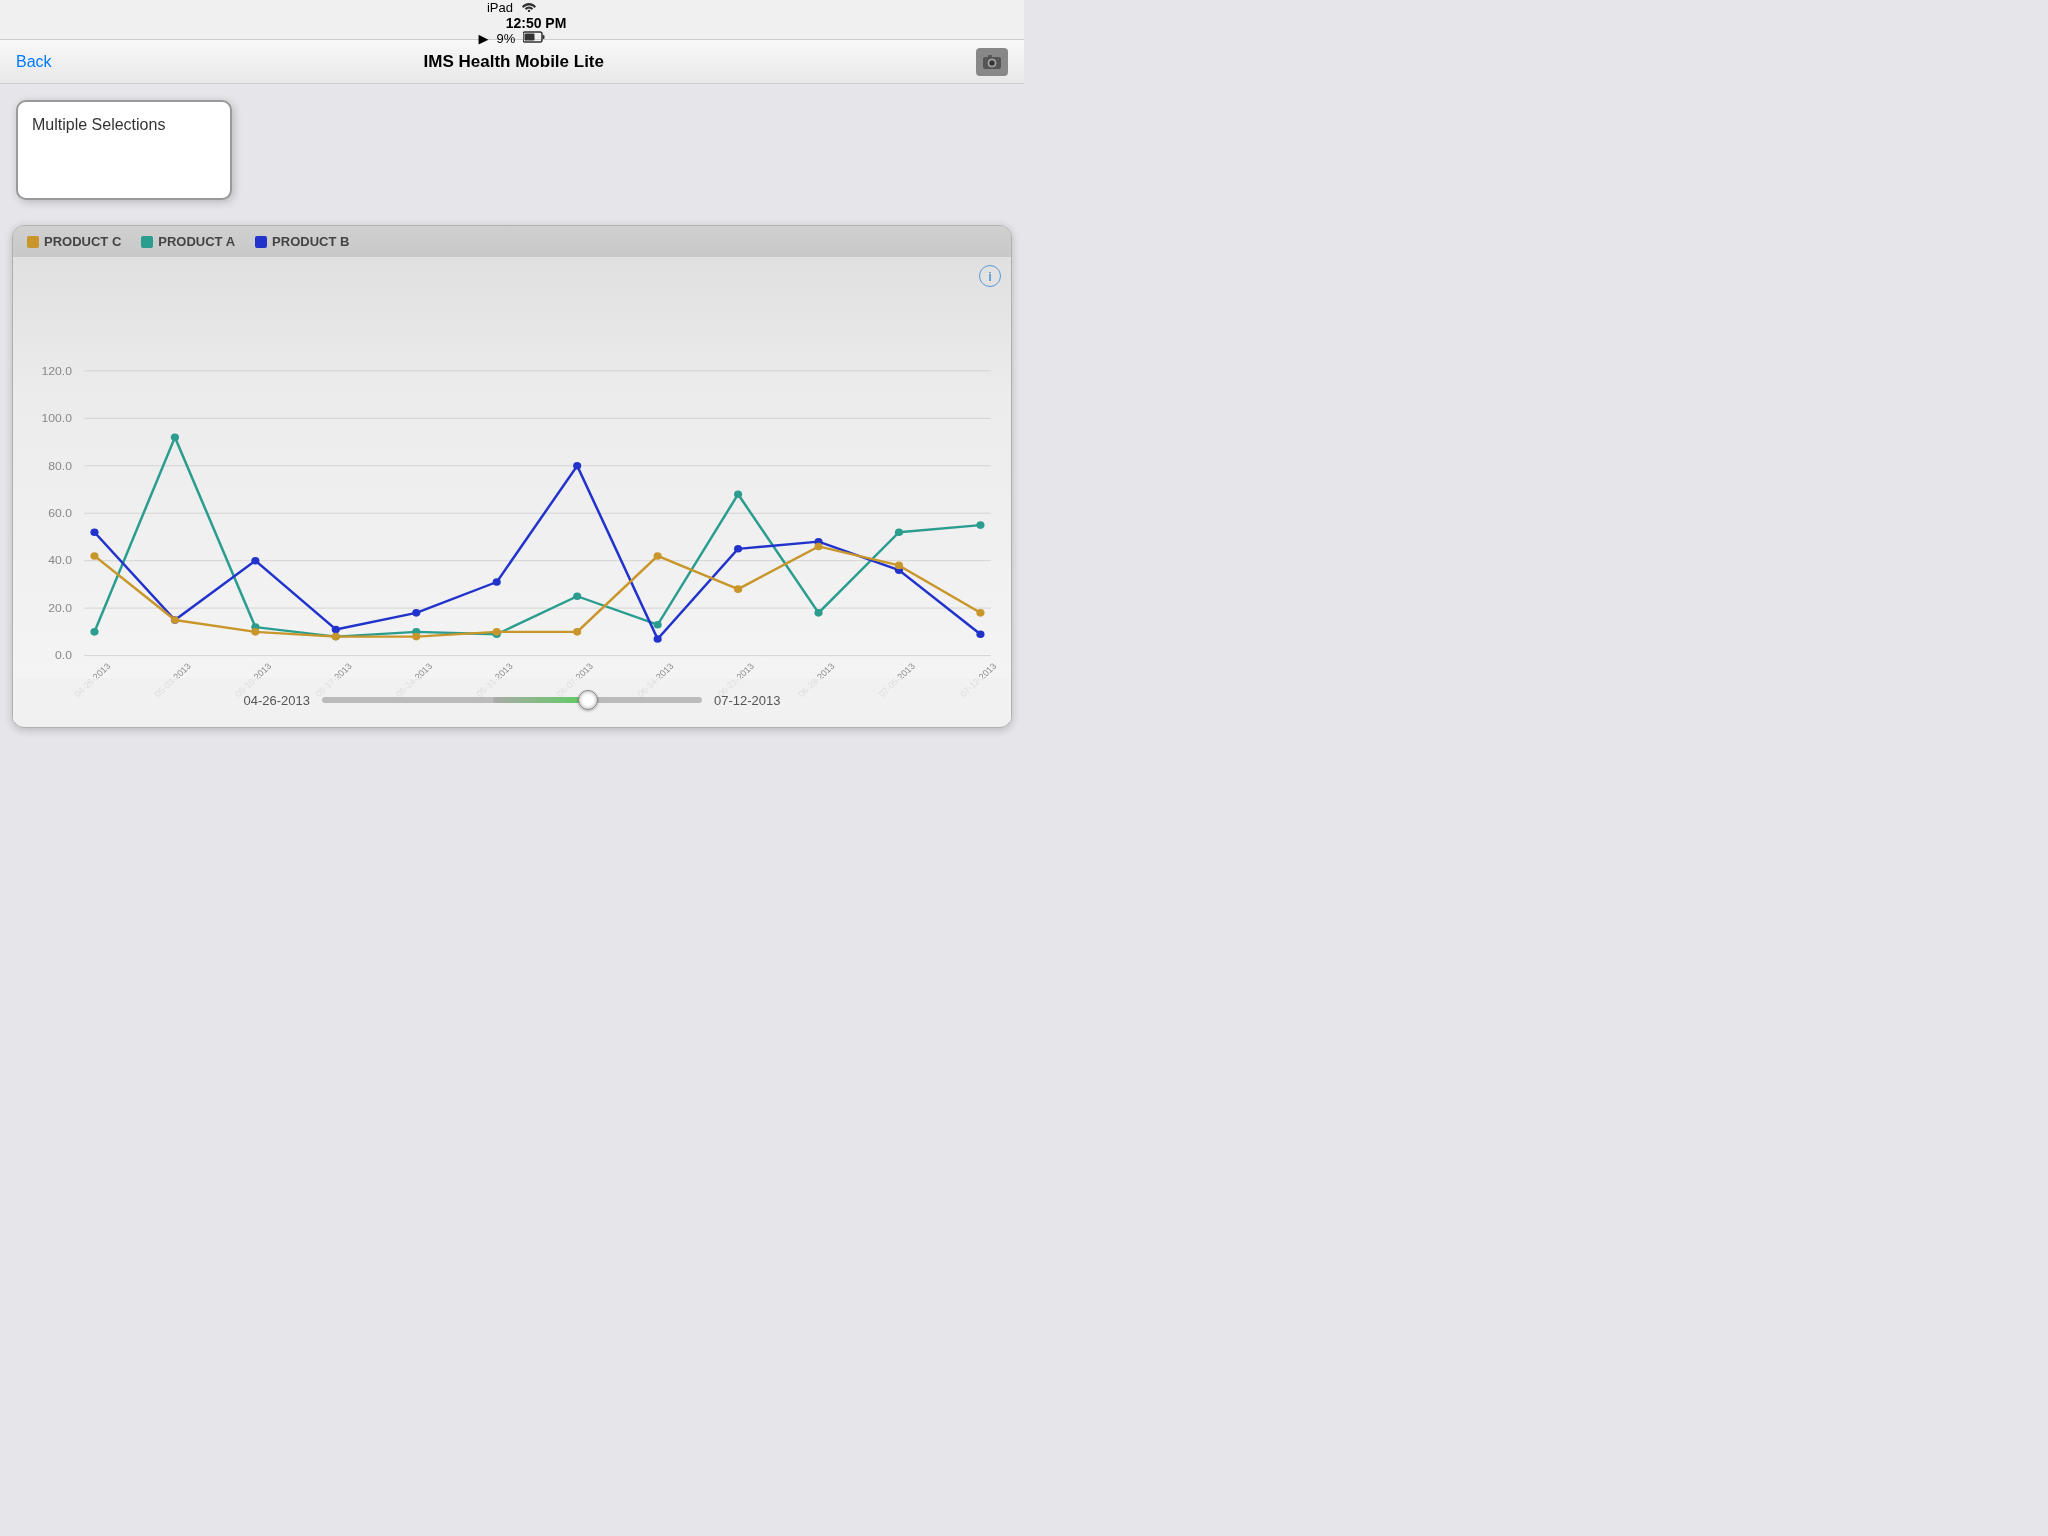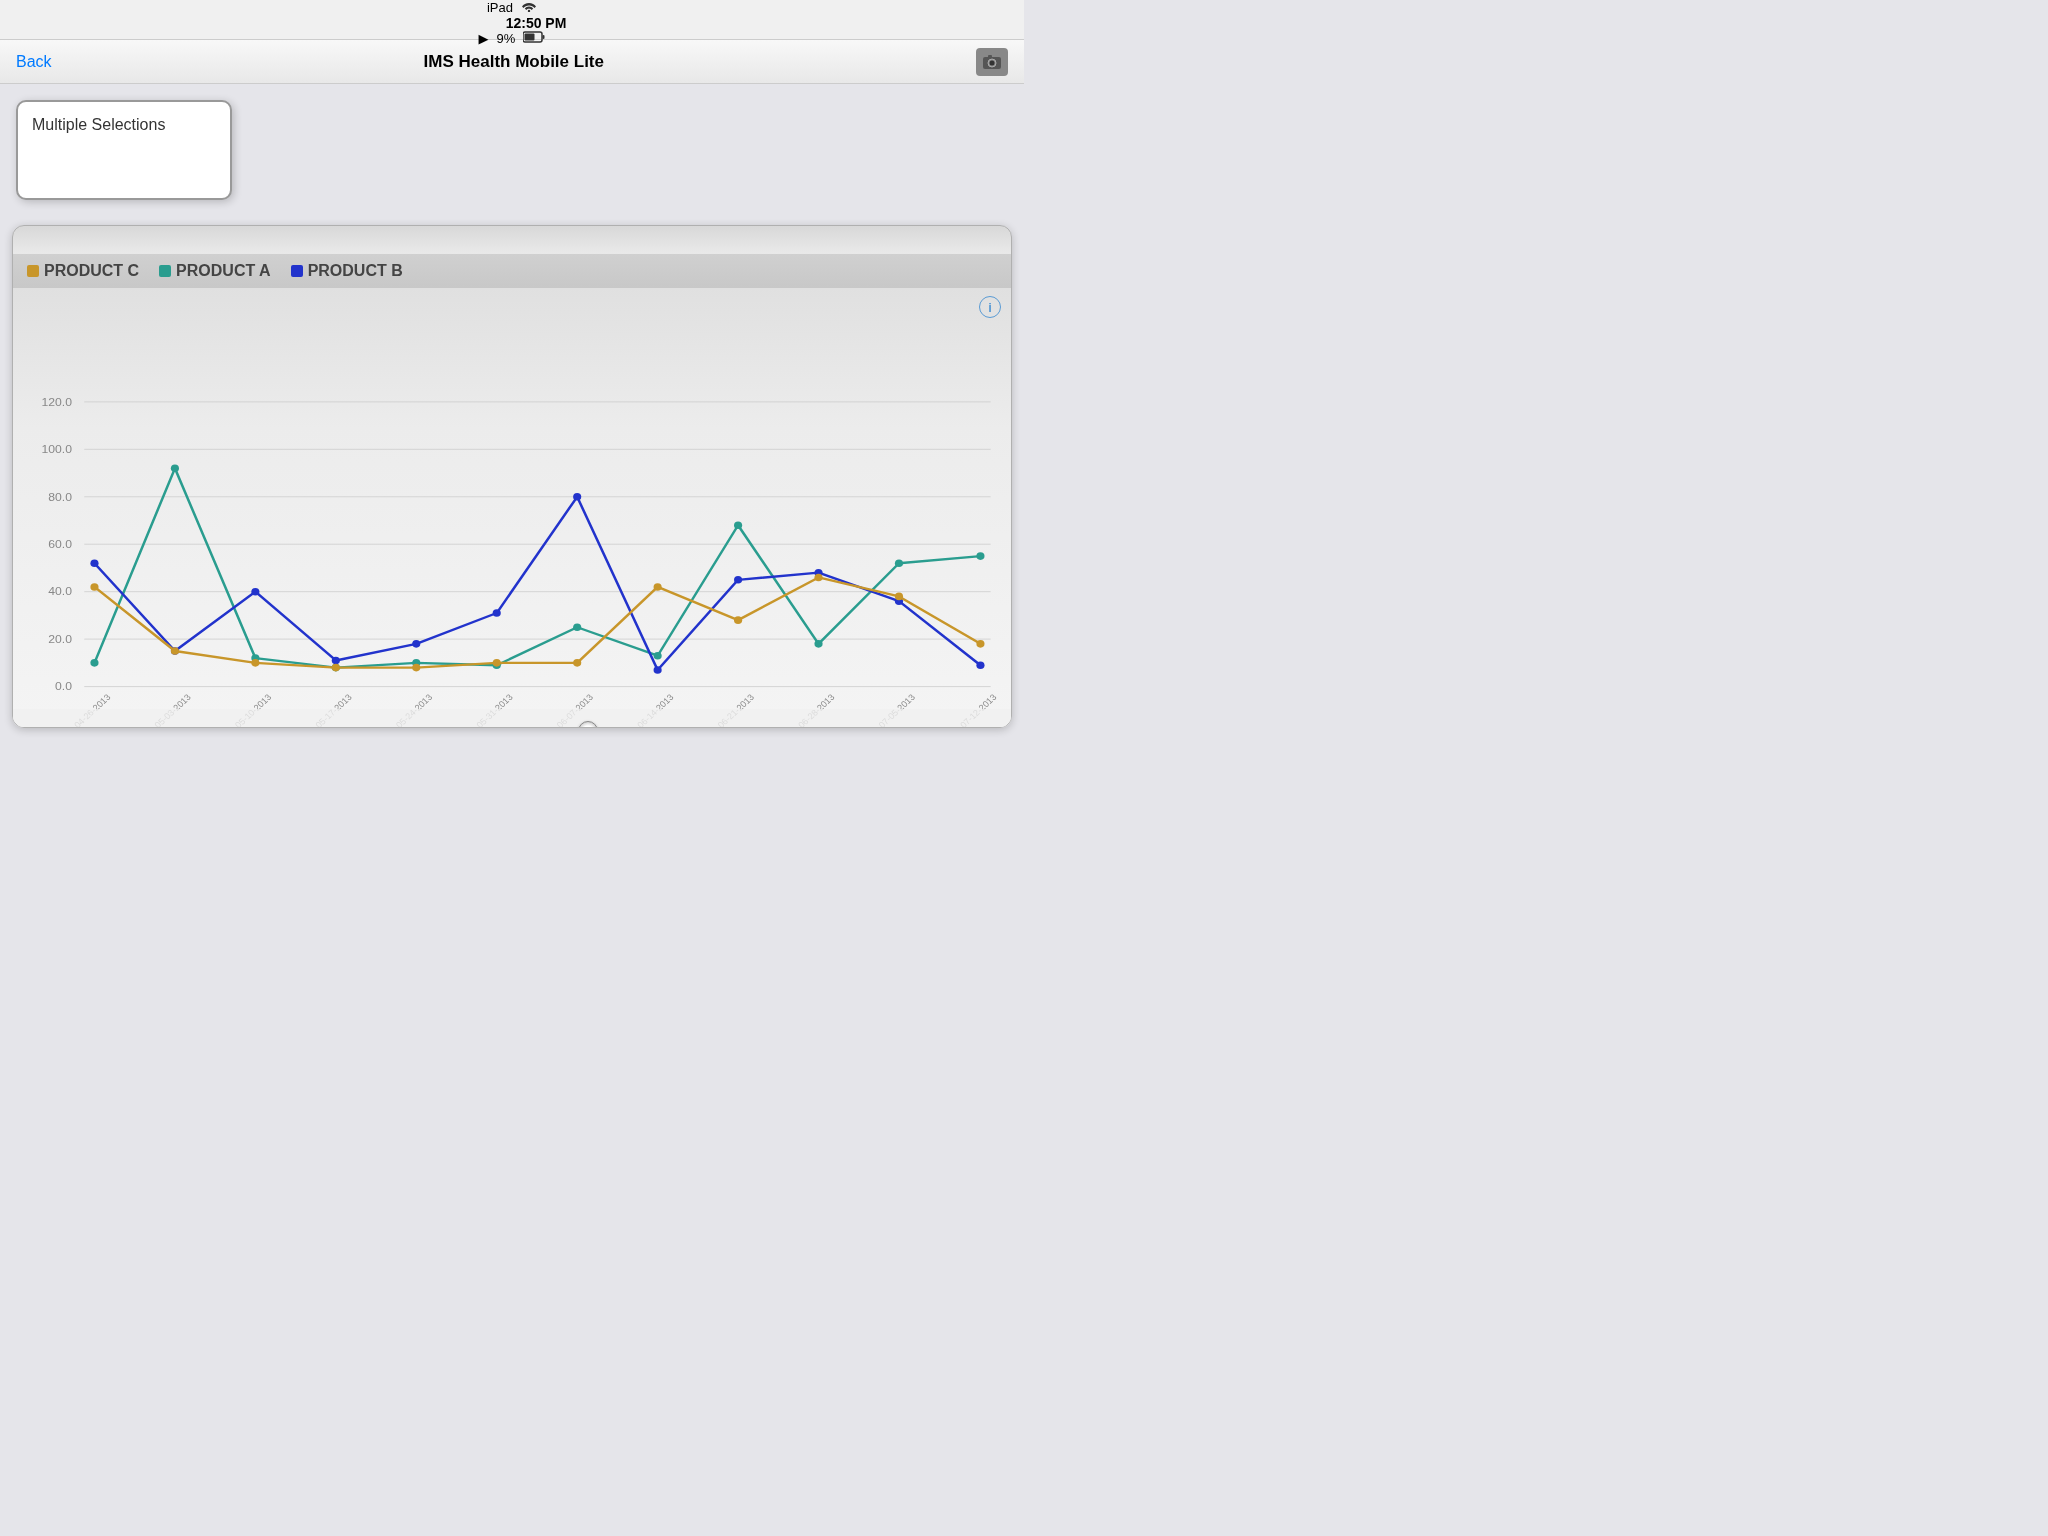--- a/index.html
+++ b/index.html
@@ -83,24 +83,23 @@
       overflow: hidden;
     }
 
     
     .chart-legend {
       display: flex;
       align-items: center;
       gap: 20px;
       padding: 8px 14px;
       background: linear-gradient(to bottom, #d0d0d0, #c8c8c8);
-      font-size: 16px;
+      font-size: 13px;
       font-weight: 600;
       color: #444;
-      margin-top: 28px;
     }
     .legend-item { display: flex; align-items: center; gap: 5px; }
     .legend-dot {
       width: 12px; height: 12px;
       border-radius: 2px;
       flex-shrink: 0;
     }
 
     
     .chart-area {

